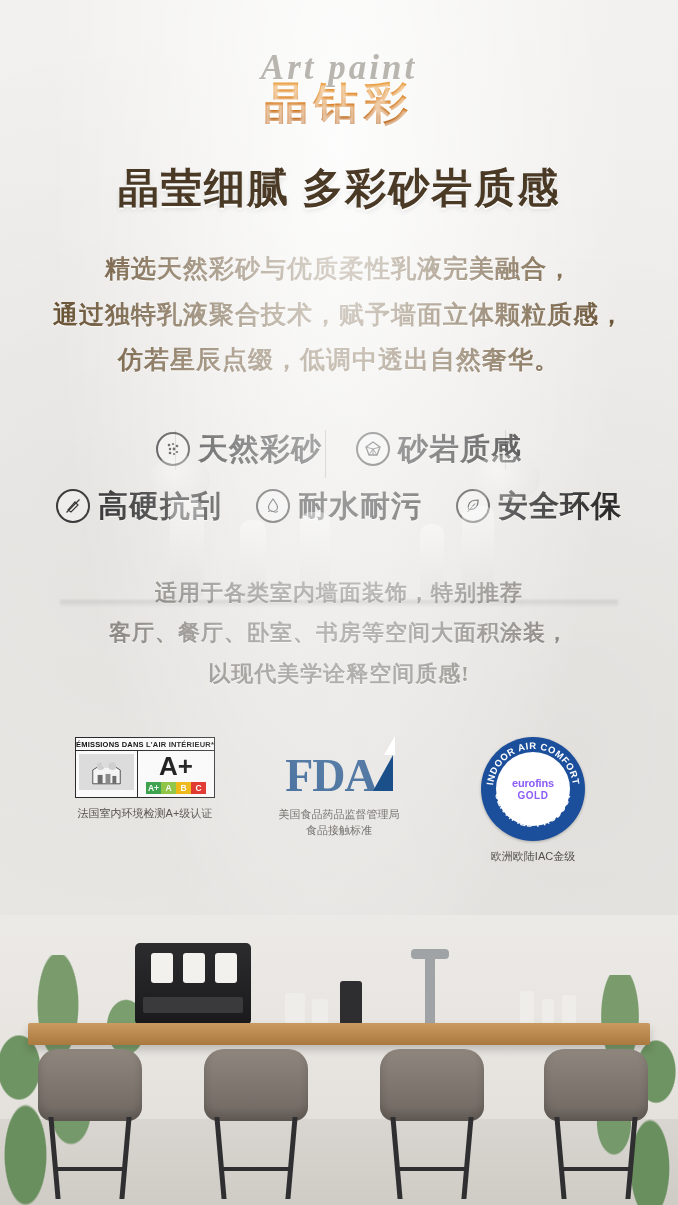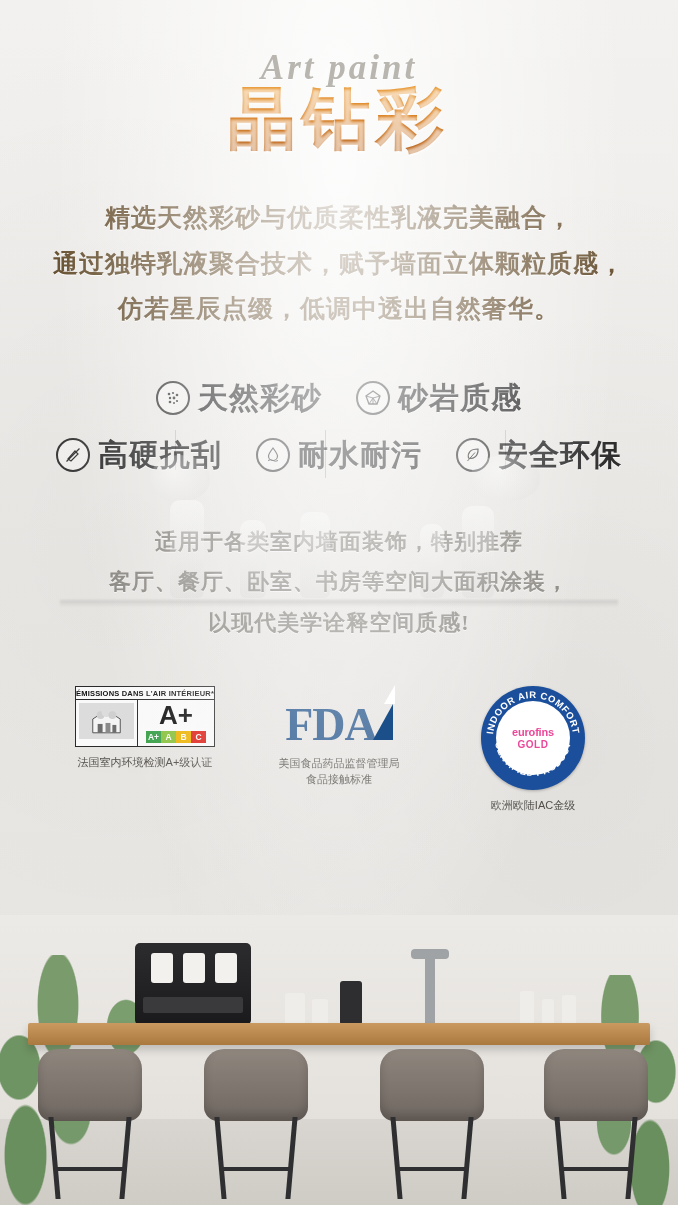--- a/index.html
+++ b/index.html
@@ -67,21 +67,21 @@
     font-weight: bold;
     font-size: 35px;
     letter-spacing: 3px;
     color: #b9b6b0;
     text-shadow: 0 1px 0 rgba(255,255,255,0.9);
   }
   .brand {
     margin-top: -14px;
     font-family: "Liberation Serif", serif;
     font-weight: bold;
-    font-size: 68px;
+    font-size: 44px;
     letter-spacing: 6px;
     background: linear-gradient(180deg, #f0a53c 0%, #d97a16 45%, #a84e09 100%);
     -webkit-background-clip: text;
     background-clip: text;
     color: transparent;
     -webkit-text-fill-color: transparent;
     text-shadow: 0 2px 3px rgba(255,255,255,0.65);
     text-align: right;
   }
   .brand-wrap {
@@ -306,21 +306,21 @@
     display: flex;
     align-items: center;
     justify-content: center;
     box-shadow: 0 1px 3px rgba(0,0,0,0.25);
   }
   .seal-inner {
     width: 74px;
     height: 74px;
     border-radius: 50%;
     background: #fff;
-    color: #ec4899;
+    color: #8b5cf6;
     display: flex;
     flex-direction: column;
     align-items: center;
     justify-content: center;
     text-align: center;
     line-height: 1.1;
   }
   .seal-brand {
     font-size: 11px;
     font-weight: bold;
@@ -497,20 +497,21 @@
   <div class="ghost-vase" style="left:300px;top:512px;width:30px;height:86px;"></div>
   <div class="ghost-vase" style="left:420px;top:524px;width:24px;height:74px;"></div>
   <div class="ghost-vase" style="left:462px;top:506px;width:32px;height:92px;"></div>
   <div class="shelf-shadow"></div>
 
   <div class="header">
     <div class="art-paint">Art paint</div>
     <div class="brand-wrap">
       <div class="brand">晶钻彩</div>
     </div>
+    <div class="headline">晶莹细腻 多彩砂岩质感</div>
   </div>
 
   <div class="desc">
     <div>精选天然彩砂与优质柔性乳液完美融合，</div>
     <div>通过独特乳液聚合技术，赋予墙面立体颗粒质感，</div>
     <div>仿若星辰点缀，低调中透出自然奢华。</div>
   </div>
 
   <div class="features">
 

